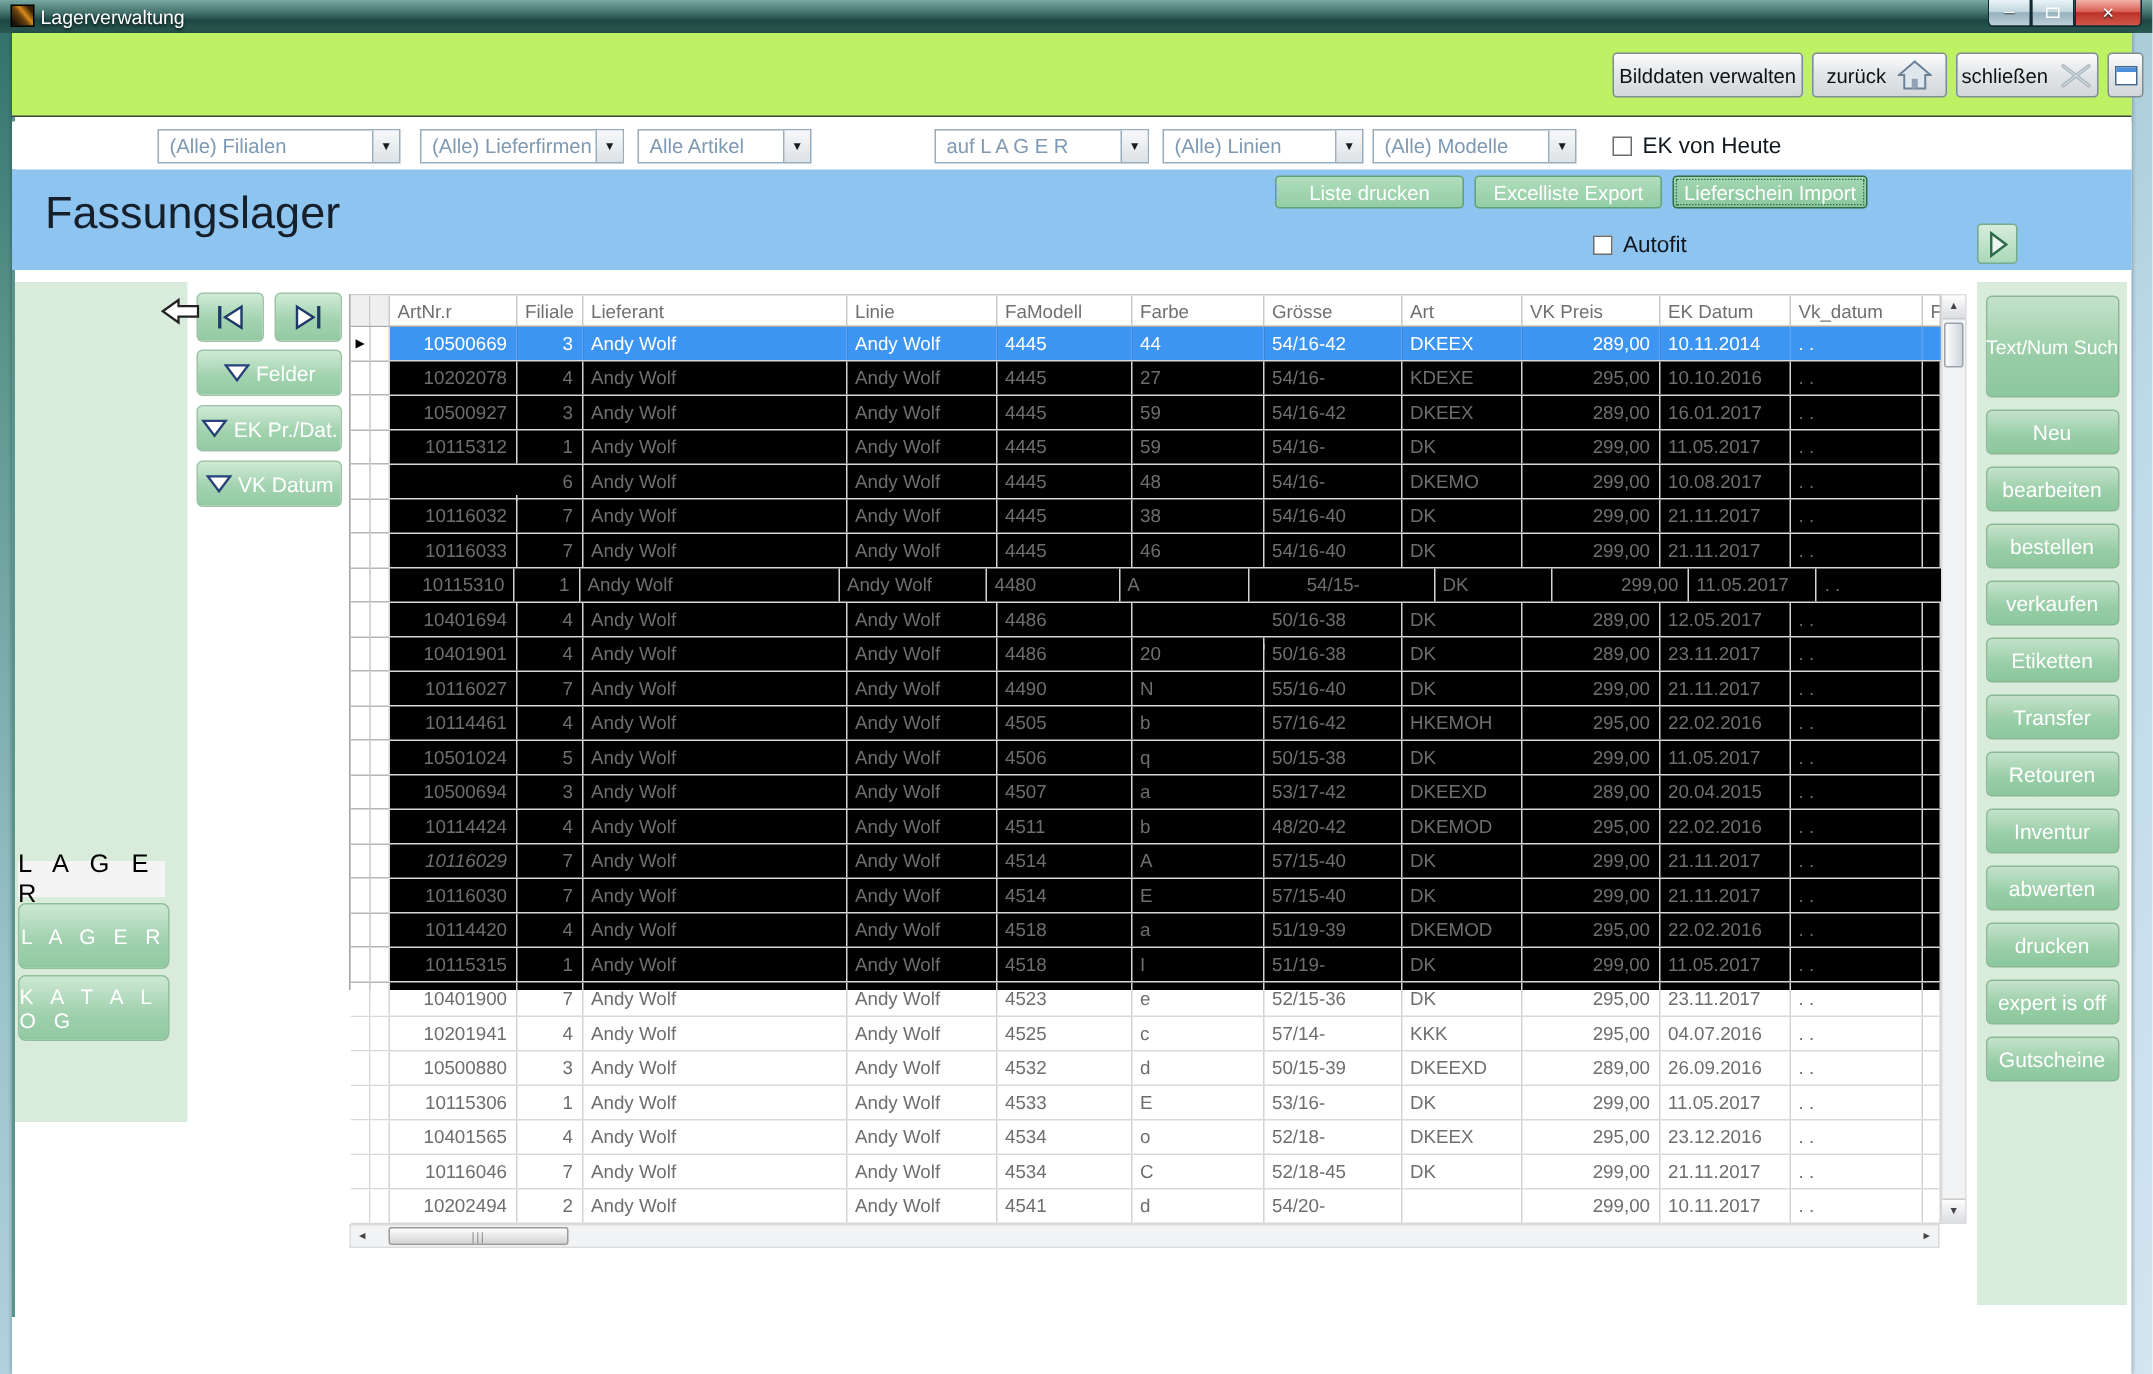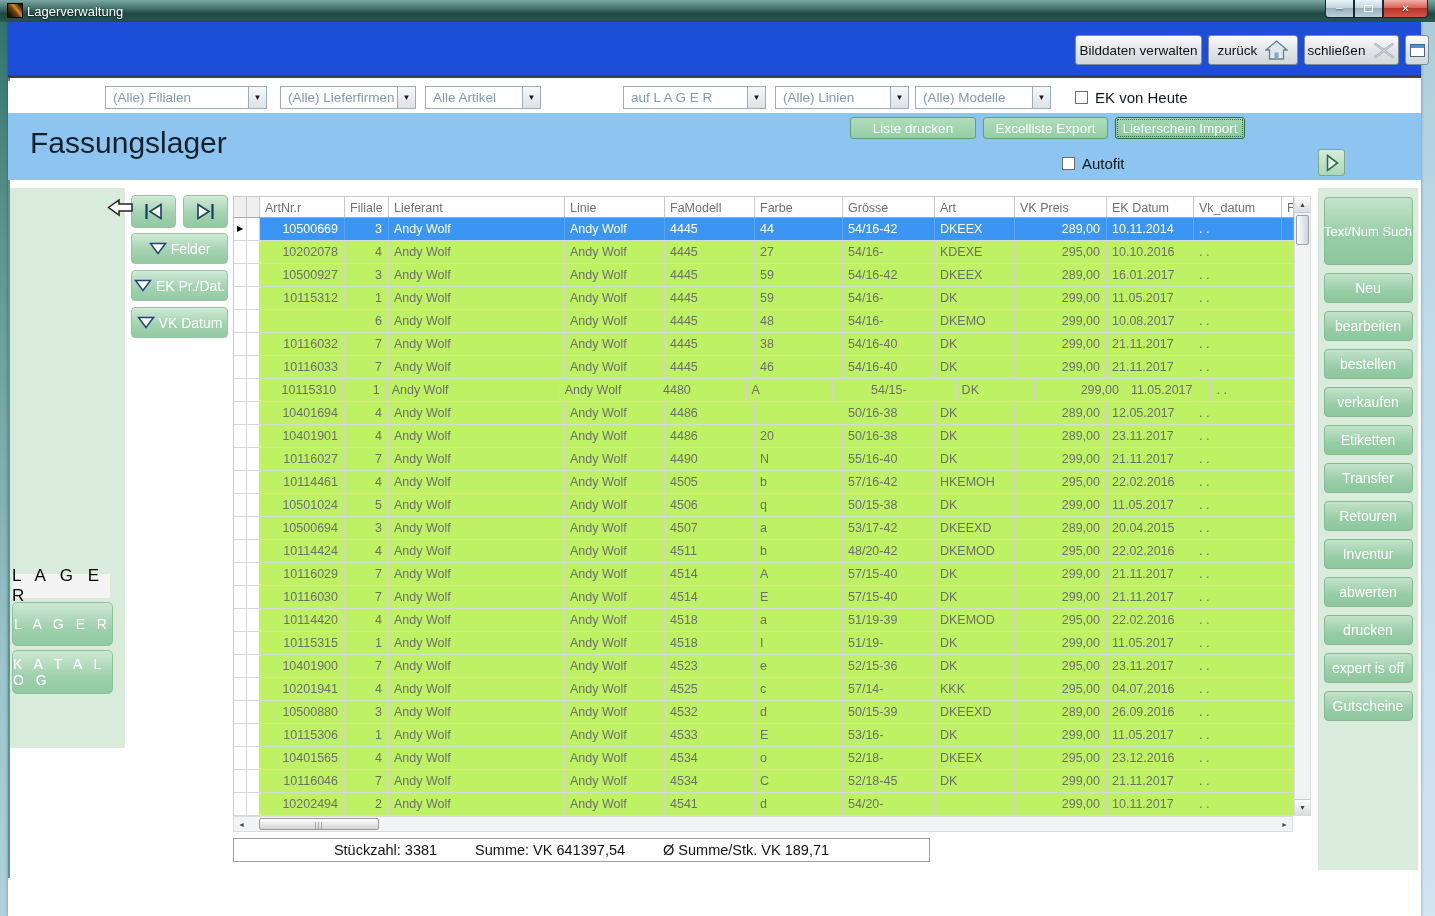--- a/index.html
+++ b/index.html
@@ -22,22 +22,22 @@
   .tb-btn.min{border-radius:0 0 0 4px}
   .tb-btn.close{width:45px;border-radius:0 0 4px 0;
     background:linear-gradient(#f2b1aa 0%,#d96055 45%,#bb3327 50%,#d2564a 100%)}
   .maxglyph{width:9px;height:7px;border:1px solid #fff}
 
   .app{position:absolute;left:8px;top:22px;width:1413px;height:894px;background:#fff;
     box-shadow:0 0 3px rgba(0,0,0,.35)}
   .left-edge{position:absolute;left:0;top:56px;width:2px;height:800px;background:#5b948c}
 
   
-  .greenbar{position:absolute;left:0;top:0;width:1413px;height:56px;background:#1d4ed8;
-    border-bottom:3px solid #404040}
+  .greenbar{position:absolute;left:0;top:0;width:1413px;height:56px;background:#bef264;
+    border-bottom:1px solid #404040}
   .topbar-btn{position:absolute;height:30px;border:1px solid #7e8c94;border-radius:3px;
     background:linear-gradient(#fbfbfb,#e4e7e9 45%,#d3d7da);font-size:13.5px;color:#111;
     display:flex;align-items:center;justify-content:center;gap:8px;cursor:default}
   #btn-bilddaten{left:1067px;top:13px;width:127px}
   #btn-zurueck{left:1200px;top:13px;width:90px}
   #btn-schliessen{left:1296px;top:13px;width:95px}
   #btn-mini{left:1397px;top:13px;width:24px;height:30px}
   .miniwin{width:15px;height:13px;background:#fff;border:1px solid #44688c;position:relative}
   .miniwin::before{content:"";position:absolute;left:0;top:0;width:100%;height:3px;background:#4a90d9}
 
@@ -89,21 +89,21 @@
   
   .nav-btn{position:absolute;border:1px solid #9dc3a6;border-radius:4px;color:#fff;font-size:14px;
     background:linear-gradient(#d0ead6,#a3d3b0 55%,#92caa2);display:flex;align-items:center;justify-content:center;gap:4px}
   #skip-first{left:123px;top:173px;width:45px;height:33px}
   #skip-last{left:175px;top:173px;width:45px;height:33px}
   #btn-felder{left:123px;top:211px;width:97px;height:31px}
   #btn-ekpr{left:123px;top:248px;width:97px;height:31px}
   #btn-vkdat{left:123px;top:285px;width:97px;height:31px}
 
   
-  .table-wrap{position:absolute;left:225px;top:174px;width:1077px;height:620px;background:#bef264;
+  .table-wrap{position:absolute;left:225px;top:174px;width:1077px;height:464px;background:#000000;
     border-left:1px solid #c9c9c9}
   .thead{display:flex;height:22px;border-top:1px solid #c9c9c9;border-bottom:1px solid #a9a9a9;background:#fff}
   .hcell{border-right:1px solid #c9c9c9;font-size:12.5px;color:#707070;padding:4px 0 0 5px;
     white-space:nowrap;overflow:hidden}
   .hcell.gutter{background:#efefef}
   .trow{display:flex;height:23px;border-bottom:1px solid #d8d8d8}
   .tcell{border-right:1px solid #d4d4d4;font-size:12.5px;color:#6e6e6e;padding:4px 4px 0 5px;
     white-space:nowrap;overflow:hidden}
   .tcell.right{text-align:right;padding-right:6px}
   .tcell.gutter{background:#fff;padding:0;text-align:center;font-size:8px;color:#000;line-height:22px}
@@ -529,21 +529,21 @@
           <div class="tcell" style="width: 92px;">48/20-42</div>
           <div class="tcell" style="width: 80px;">DKEMOD</div>
           <div class="tcell right" style="width: 92px;">295,00</div>
           <div class="tcell" style="width: 87px;">22.02.2016</div>
           <div class="tcell" style="width: 88px;">.  .</div>
           <div class="tcell" style="width: 12px;"></div>
         </div>
         <div class="trow">
           <div class="tcell gutter" style="width: 13px;"></div>
           <div class="tcell gutter" style="width: 13px;"></div>
-          <div class="tcell right" style="width: 85px;">10116029</div>
+          <div class="tcell right" style="width: 85px; font-style: italic;">10116029</div>
           <div class="tcell right" style="width: 44px;">7</div>
           <div class="tcell" style="width: 176px;">Andy Wolf</div>
           <div class="tcell" style="width: 100px;">Andy Wolf</div>
           <div class="tcell" style="width: 90px;">4514</div>
           <div class="tcell" style="width: 88px;">A</div>
           <div class="tcell" style="width: 92px;">57/15-40</div>
           <div class="tcell" style="width: 80px;">DK</div>
           <div class="tcell right" style="width: 92px;">299,00</div>
           <div class="tcell" style="width: 87px;">21.11.2017</div>
           <div class="tcell" style="width: 88px;">.  .</div>
@@ -716,25 +716,20 @@
       <div class="vs-btn bottom">▼</div>
     </div>
   </div>
   <div class="hscroll">
     <div class="hs-btn">◄</div>
     <div class="hs-thumb">|||</div>
     <div class="hs-spacer"></div>
     <div class="hs-btn">►</div>
   </div>
 
-  <div class="statusbar">
-    <span>Stückzahl: 3381</span>
-    <span>Summe: VK 641397,54</span>
-    <span>Ø Summe/Stk. VK 189,71</span>
-  </div>
 
   <div class="right-panel">
     <div class="action-list" id="action-list">
         <div class="act-btn tall">Text/Num Such</div>
         <div class="act-btn">Neu</div>
         <div class="act-btn">bearbeiten</div>
         <div class="act-btn">bestellen</div>
         <div class="act-btn">verkaufen</div>
         <div class="act-btn">Etiketten</div>
         <div class="act-btn">Transfer</div>

